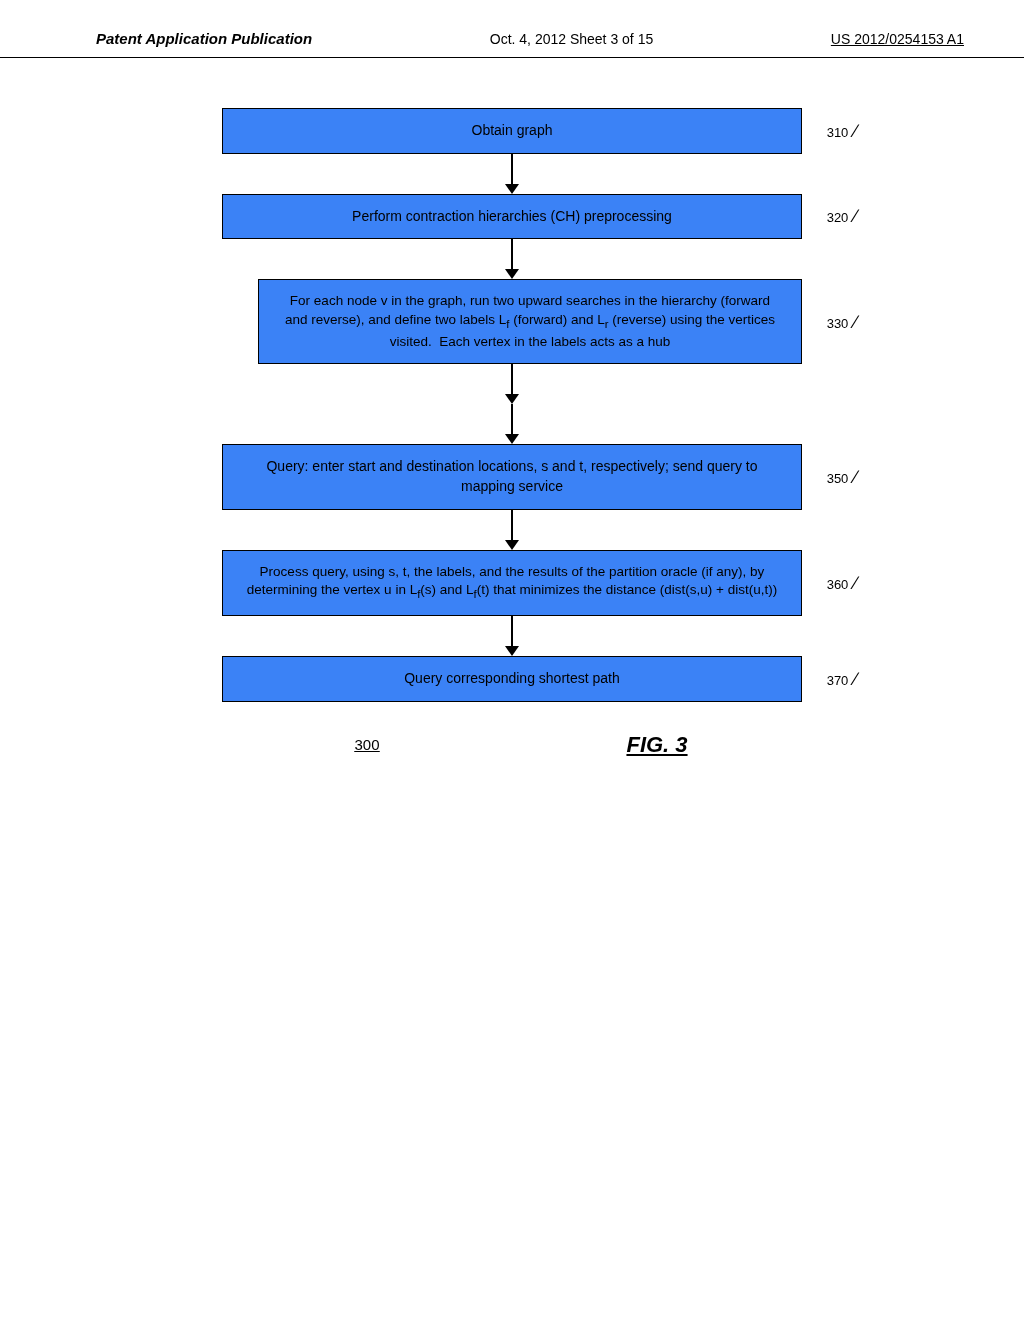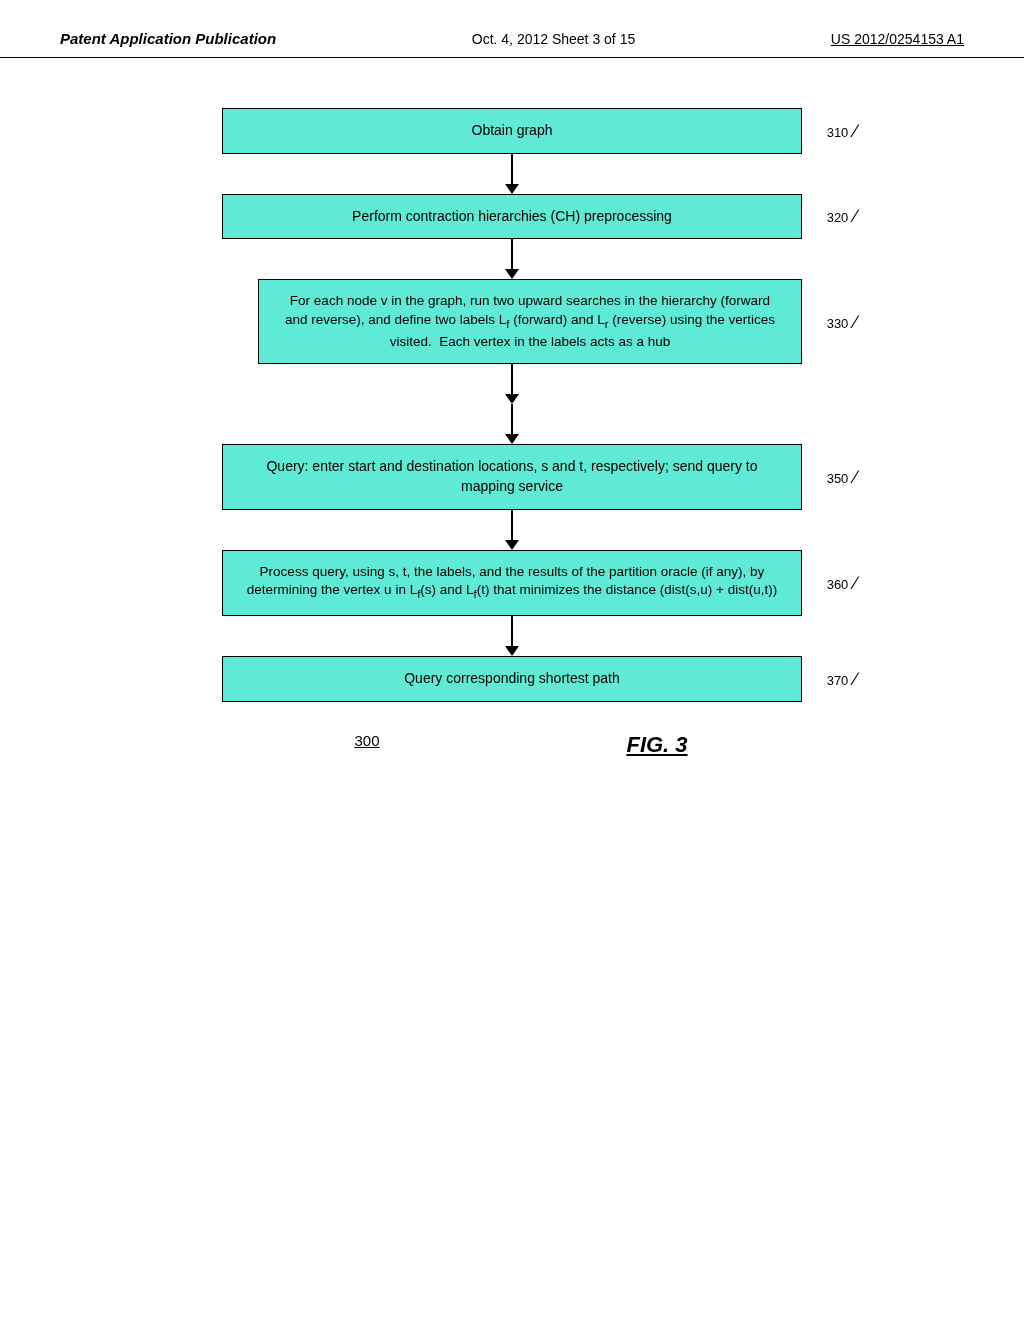--- a/index.html
+++ b/index.html
@@ -14,21 +14,21 @@
       width: 1024px;
       min-height: 1320px;
       background: #fff;
       padding: 0;
       position: relative;
     }
     .header {
       display: flex;
       justify-content: space-between;
       align-items: baseline;
-      padding: 30px 60px 10px 60px;
+      padding: 30px 60px 10px 96px;
       border-bottom: 1px solid #000;
       gap: 8px;
     }
     .header-left {
       font-size: 15px;
       font-weight: bold;
       font-style: italic;
     }
     .header-center {
       font-size: 14px;
@@ -52,21 +52,21 @@
     }
     .step-row {
       display: flex;
       align-items: center;
       width: 100%;
       position: relative;
       margin-bottom: 0;
     }
     .box {
       border: 1.5px solid #000;
-      background: #5eead4;
+      background: #3b82f6;
       text-align: center;
       padding: 12px 20px;
       font-size: 14px;
       line-height: 1.4;
       flex: 1;
     }
     .step-label {
       font-size: 13px;
       position: absolute;
       right: -55px;
@@ -91,21 +91,21 @@
     .arrow-head {
       width: 0;
       height: 0;
       border-left: 7px solid transparent;
       border-right: 7px solid transparent;
       border-top: 10px solid #000;
     }
     .figure-label-area {
       display: flex;
       justify-content: space-between;
-      align-items: flex-start;
+      align-items: center;
       width: 580px;
       margin-top: 30px;
       padding: 0 0 0 0;
     }
     .fig-num {
       font-size: 15px;
       text-decoration: underline;
       text-align: center;
       flex: 1;
     }

